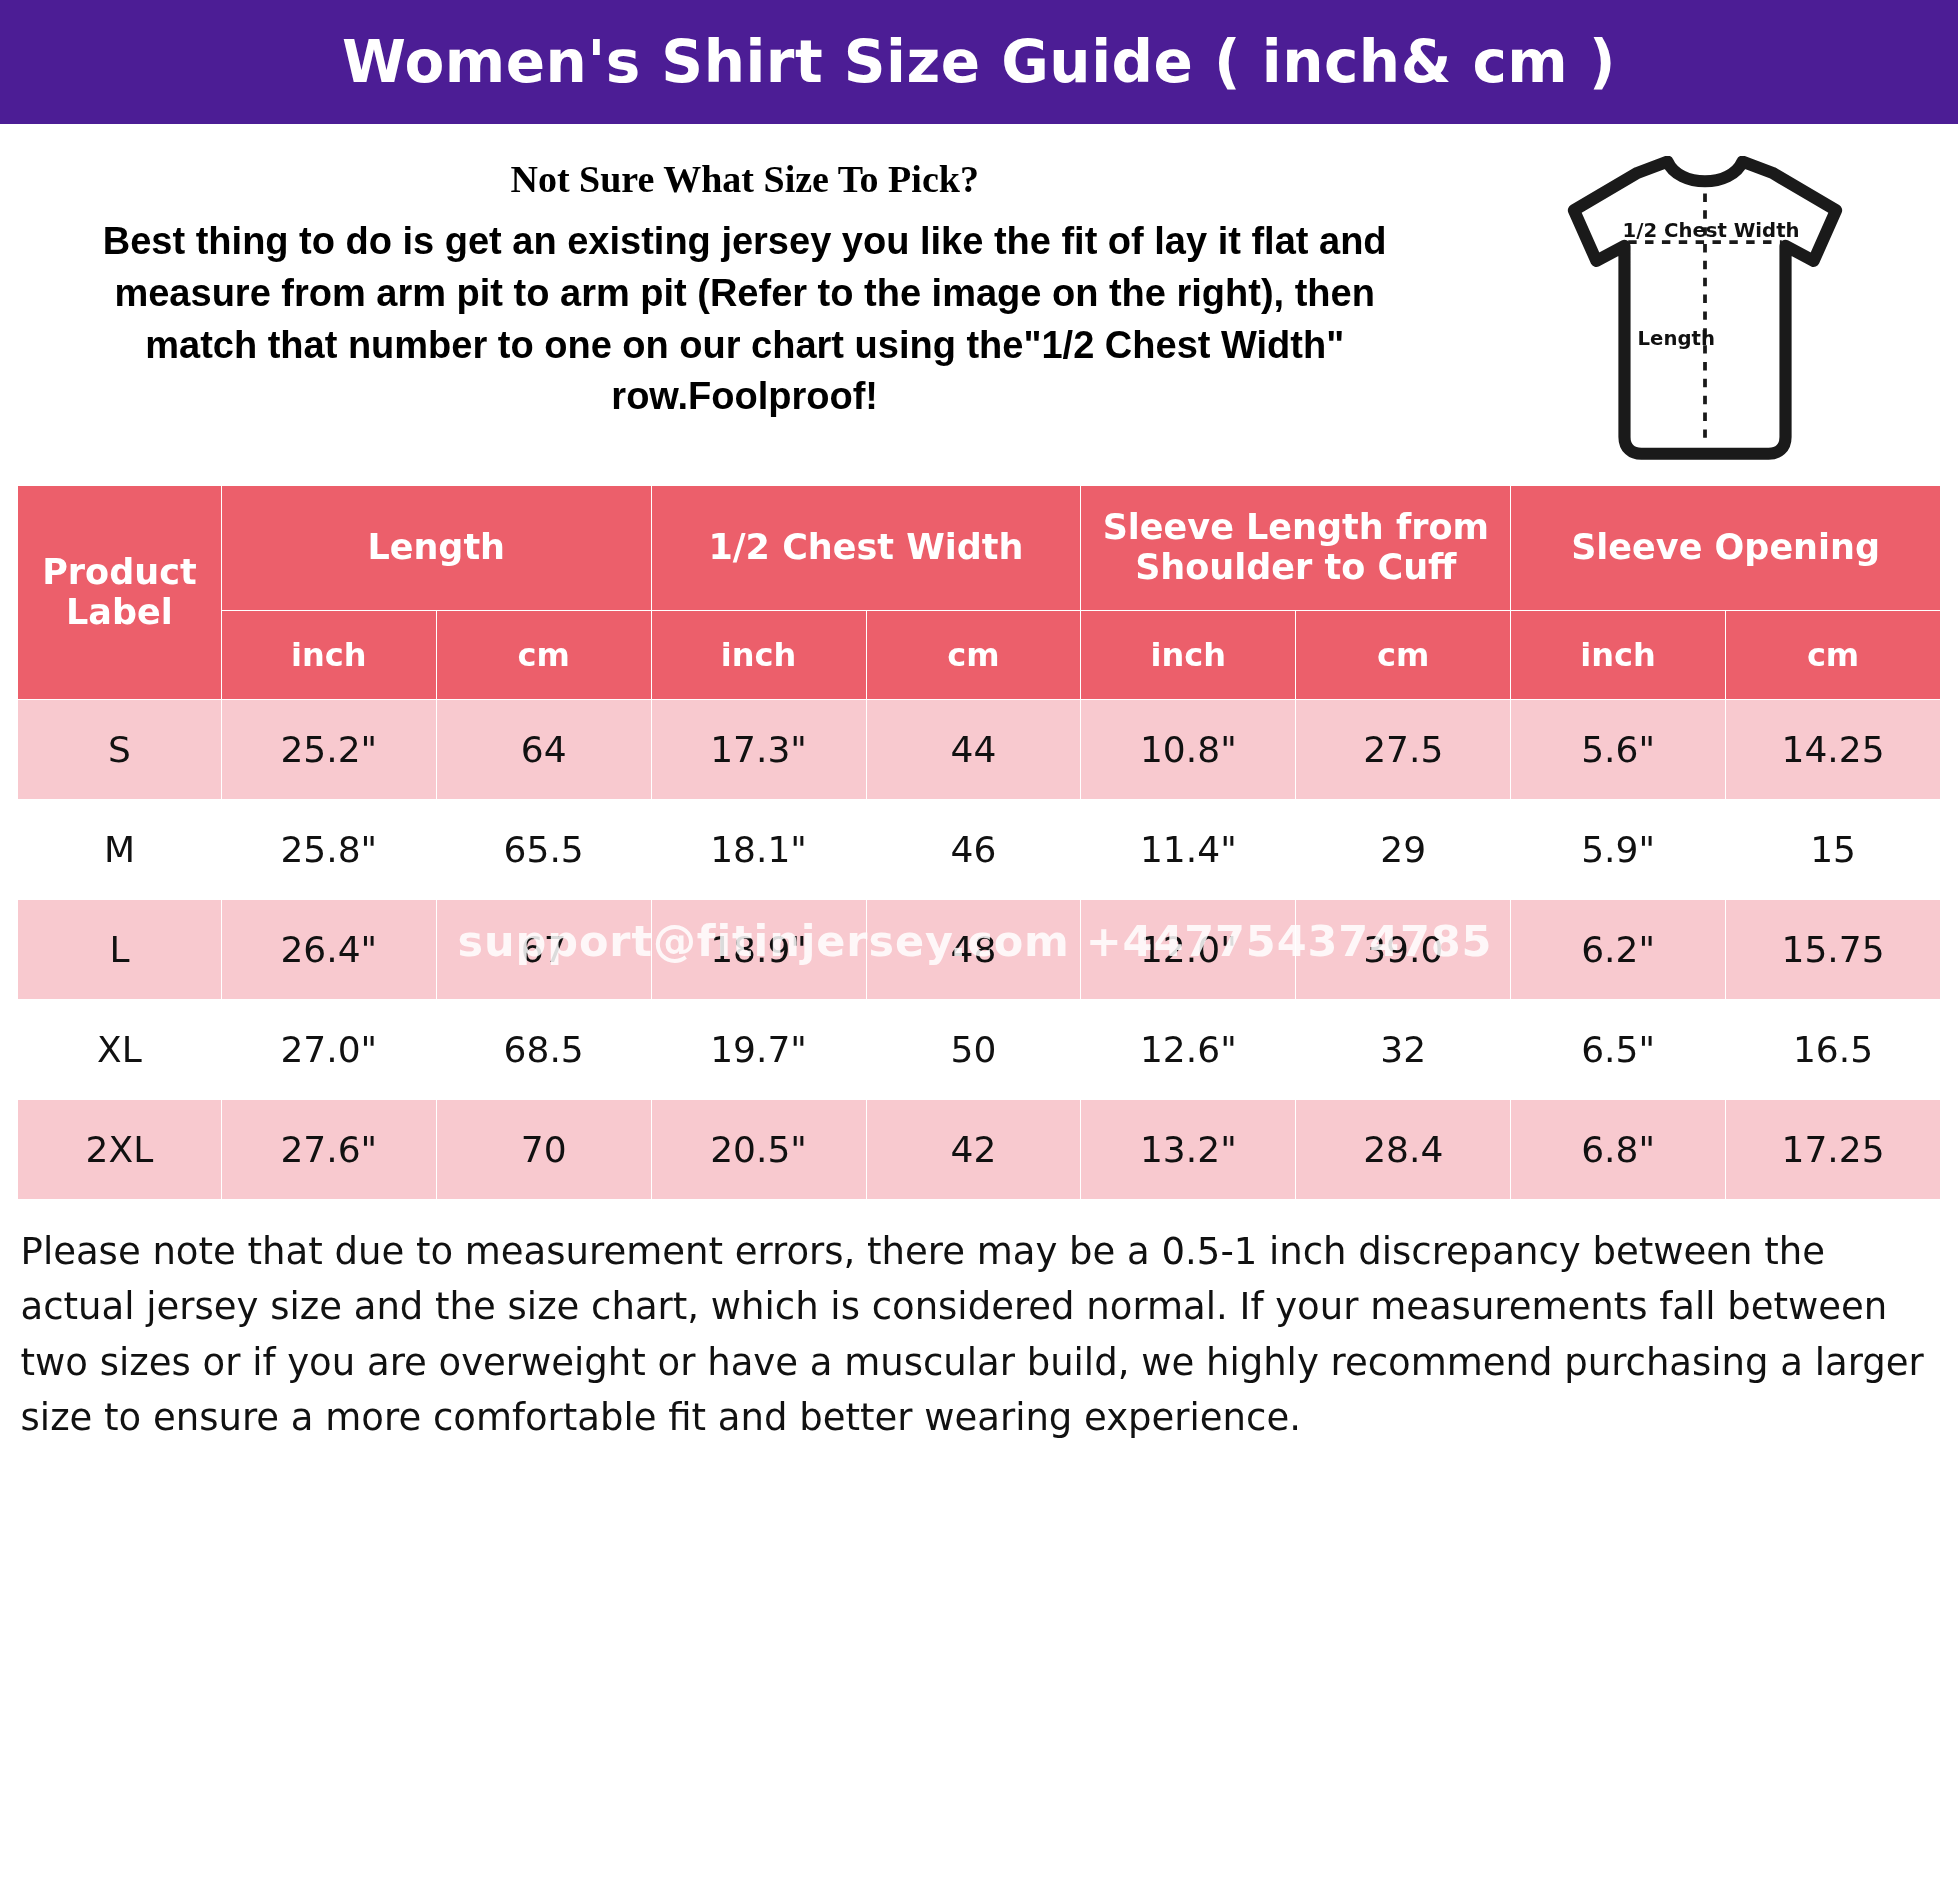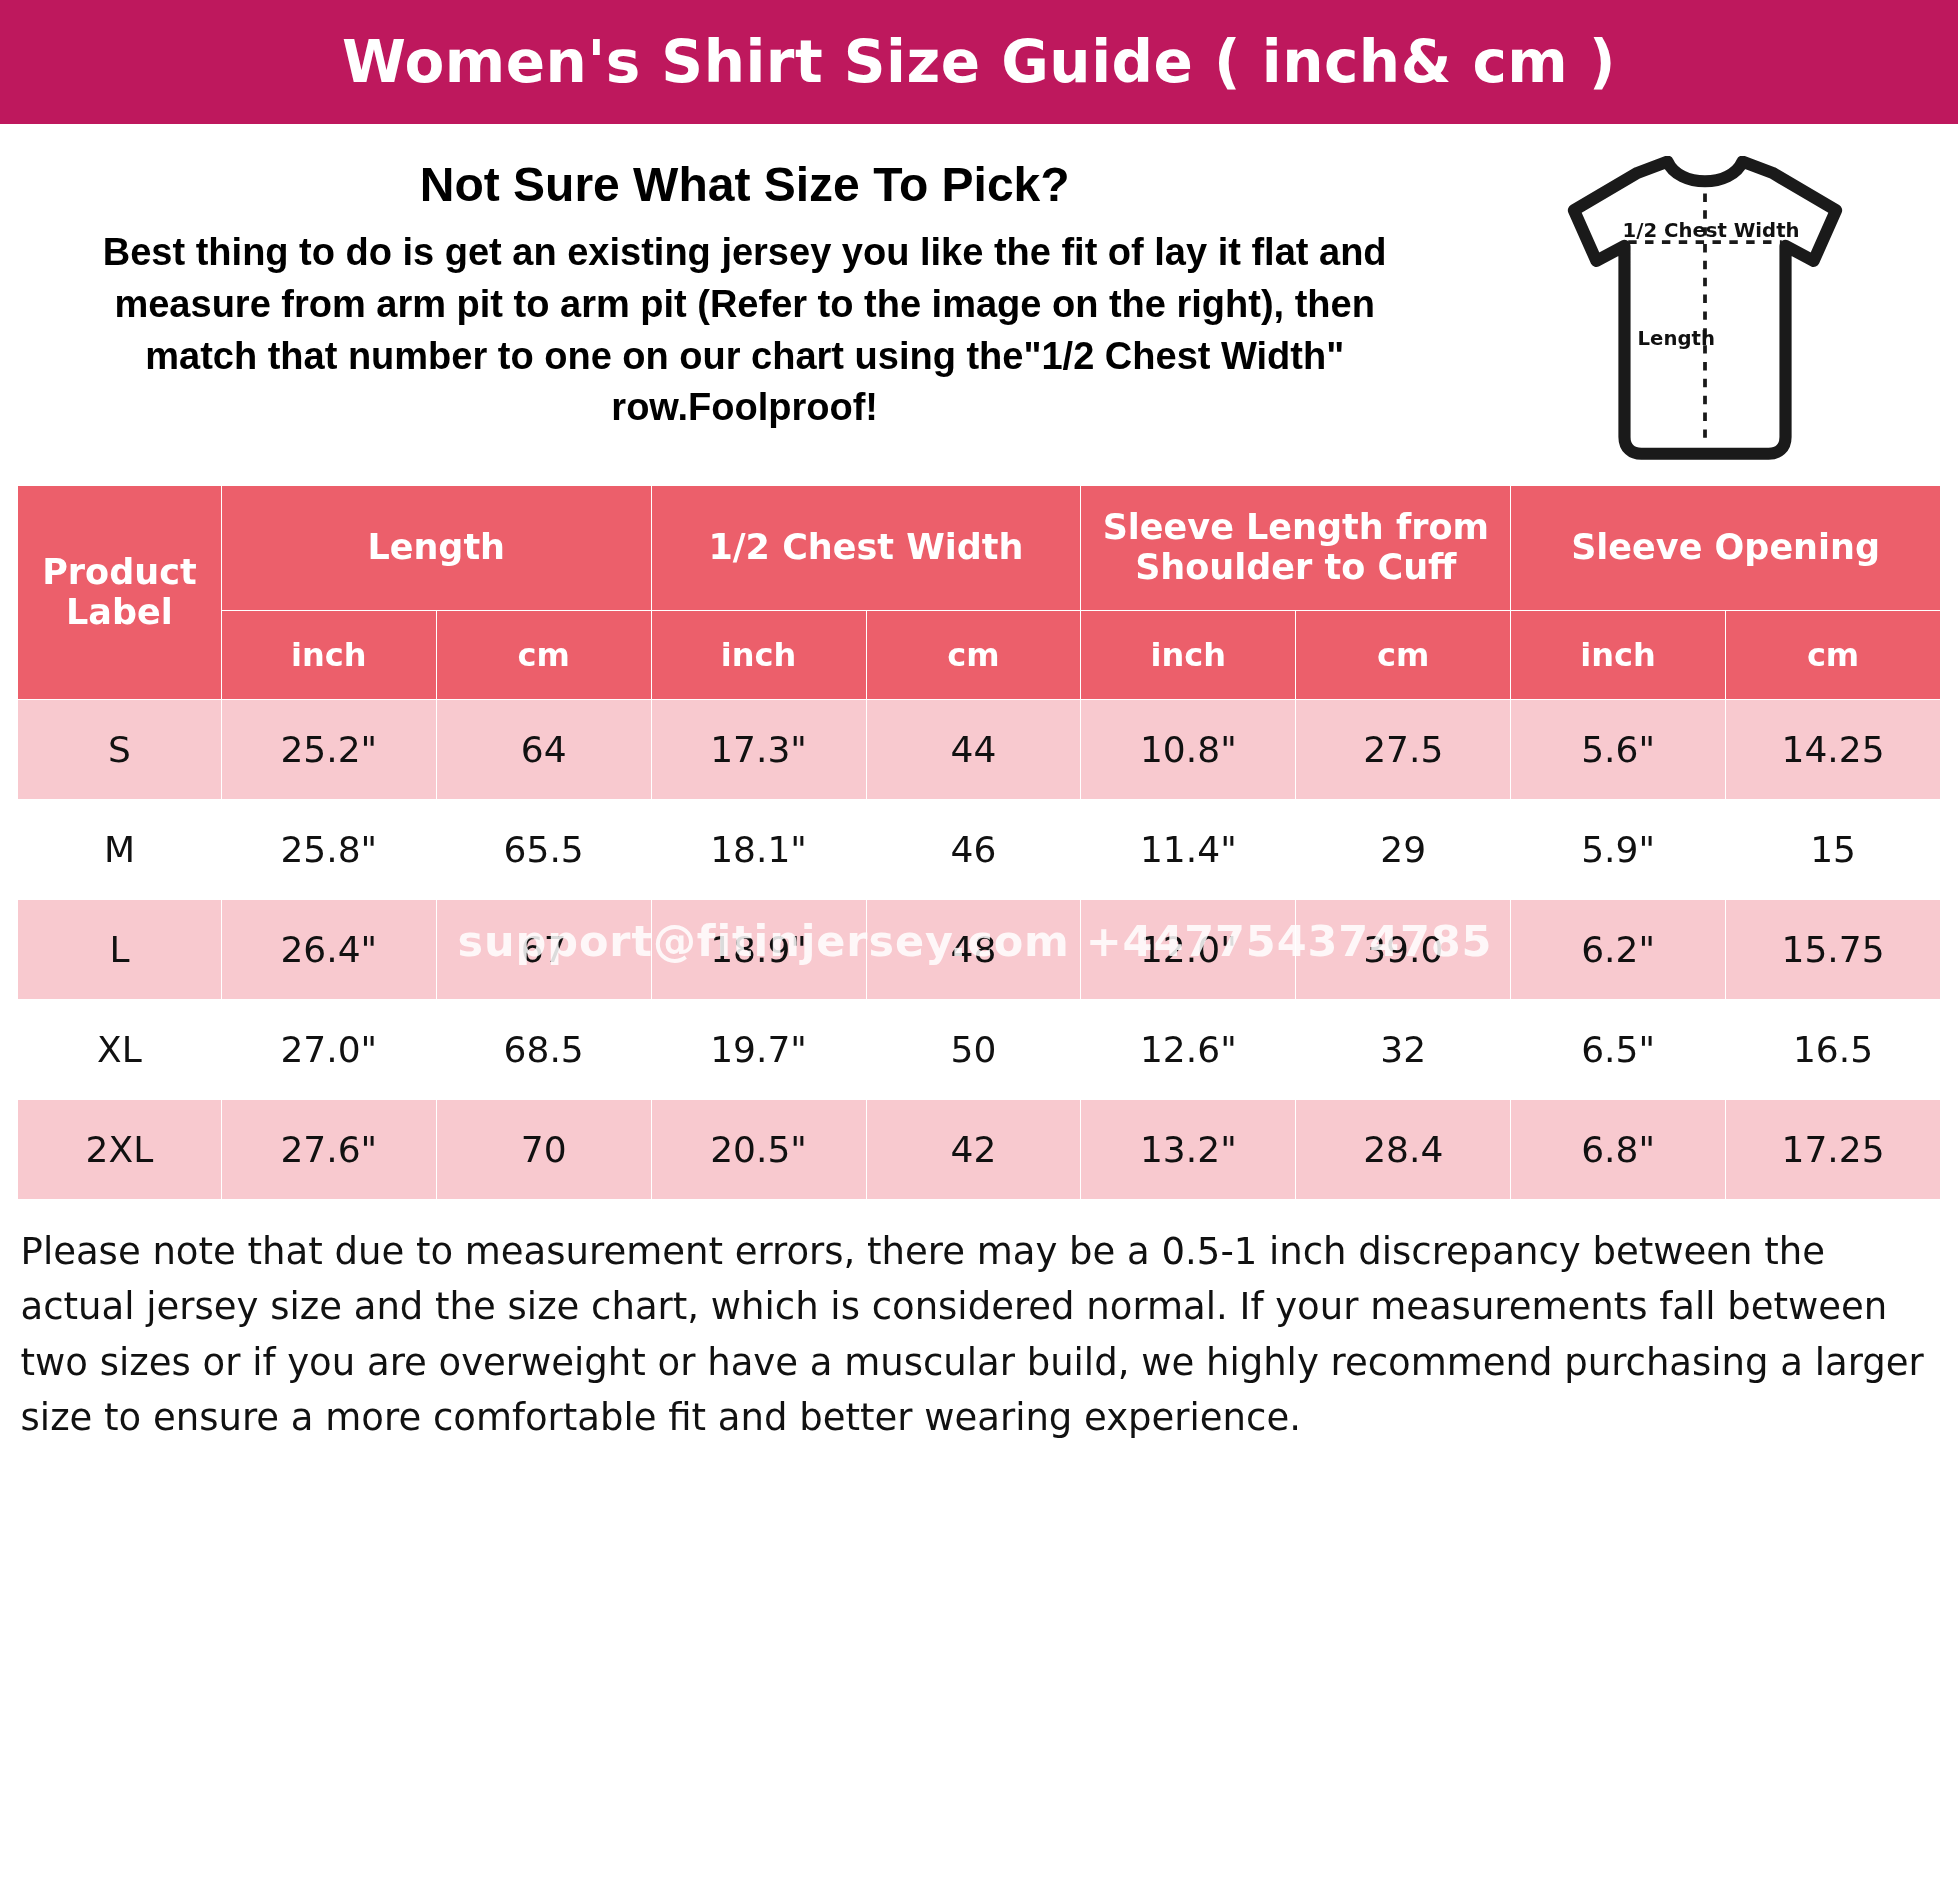--- a/index.html
+++ b/index.html
@@ -18,21 +18,21 @@
     width: 1958px;
     height: 1901px;
     box-sizing: border-box;
     background: #ffffff;
     display: flex;
     flex-direction: column;
     position: relative;
   }
   
   .title-bar {
-    background: #be185d;
+    background: #4c1d95;
     height: 124px;
     display: flex;
     align-items: center;
     justify-content: center;
     flex: 0 0 auto;
   }
   .title-text {
     color: #ffffff;
     font-size: 58px;
     font-weight: bold;
@@ -48,23 +48,23 @@
     padding: 24px 0 17px 0;
     flex: 0 0 auto;
     border-bottom: 3.7px solid #ffffff;
   }
   .intro-text {
     flex: 1 1 auto;
     text-align: center;
     padding: 0 28px 0 9.4px;
   }
   .intro-head {
-    font-size: 48px;
-    font-weight: bold;
-    font-family: Liberation Sans, sans-serif;
+    font-size: 38px;
+    font-weight: bold;
+    font-family: Liberation Serif, serif;
     margin: 9.4px 0 15px 0;
     color: #000;
   }
   .intro-body {
     font-size: 38px;
     font-weight: bold;
     font-family: Liberation Sans, sans-serif;
     line-height: 1.36;
     color: #000;
     margin: 0 auto;

